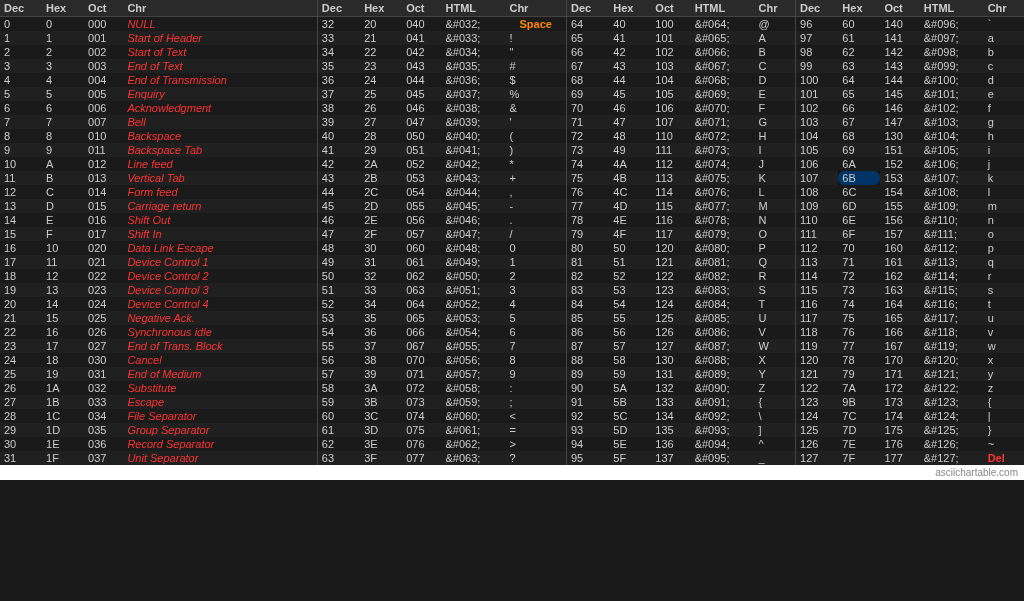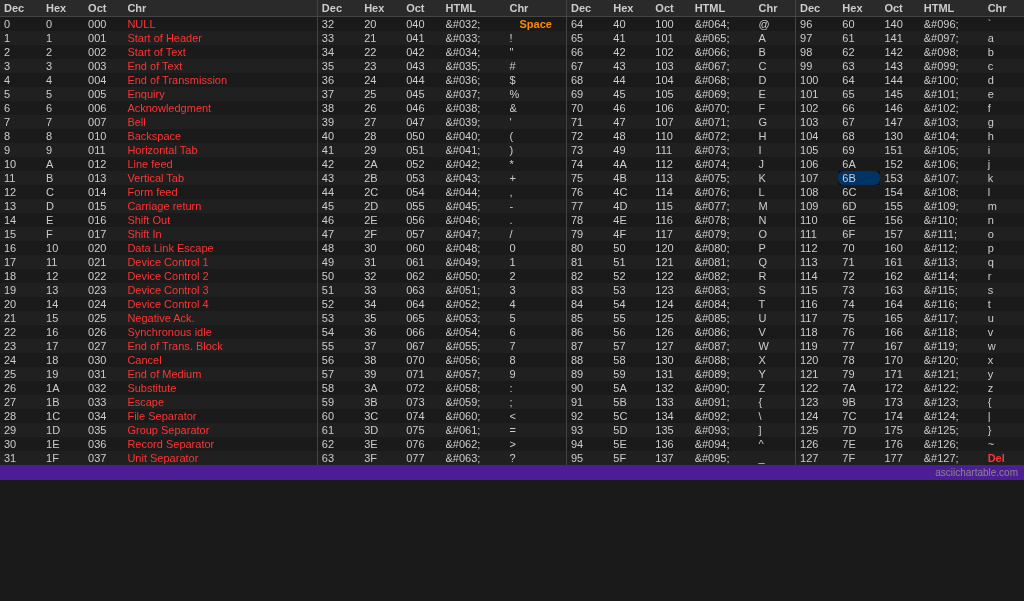--- a/index.html
+++ b/index.html
@@ -29,30 +29,30 @@
       font-size: 11px;
     }
     td {
       padding: 1px 4px;
       font-size: 11px;
       white-space: nowrap;
       color: #ccc;
     }
     tr:nth-child(odd) { background: #1a1a1a; }
     tr:nth-child(even) { background: #202020; }
-    .red { color: #ff3333; font-weight: normal; }
+    .red { color: #ff3333; font-weight: normal; font-style: italic; }
     .col-sep {
       border-left: 1px solid #444;
     }
     .footer {
       text-align: right;
       padding: 2px 6px;
       color: #888;
       font-size: 10px;
-      background: #4c1d95;
+      background: #ffffff;
     }
   </style>
 </head>
 <body>
 
 <div class="table-container">
   <table>
     <thead>
       <tr>
         <th>Dec</th>
@@ -263,21 +263,21 @@
           <td class="col-sep">104</td>
           <td>68</td>
           <td>130</td>
           <td>&amp;#104;</td>
           <td>h</td>
         </tr>
         <tr>
           <td>9</td>
           <td>9</td>
           <td>011</td>
-          <td class="red">Horizontal Tab</td>
+          <td class="red">Backspace Tab</td>
           <td class="col-sep">41</td>
           <td>29</td>
           <td>051</td>
           <td>&amp;#041;</td>
           <td>)</td>
           <td class="col-sep">73</td>
           <td>49</td>
           <td>111</td>
           <td>&amp;#073;</td>
           <td>I</td>

